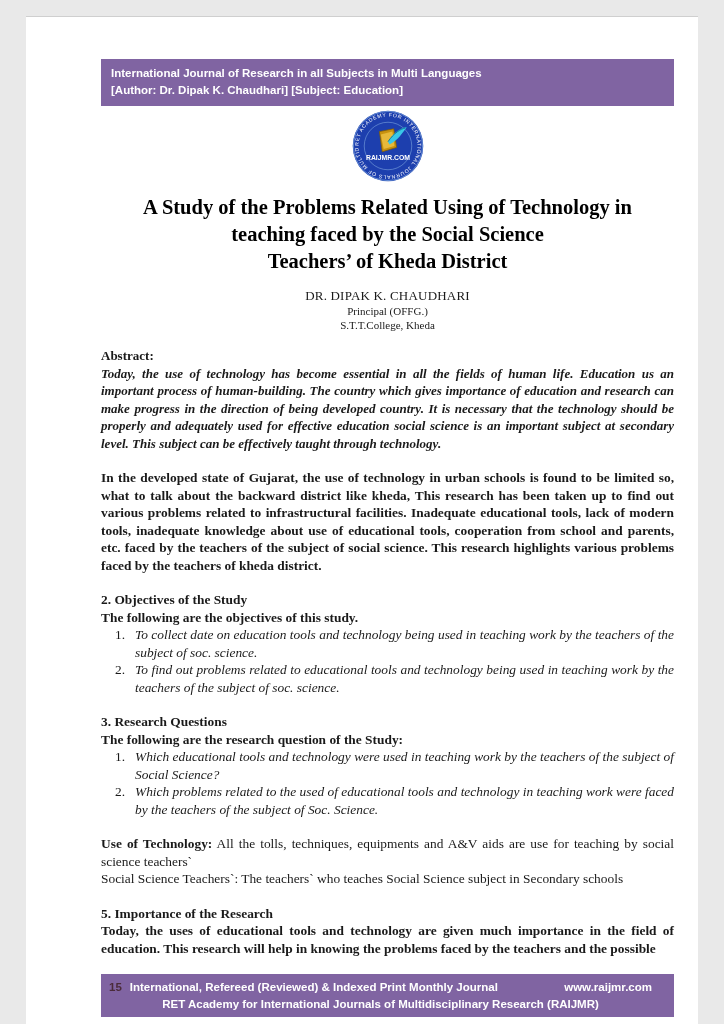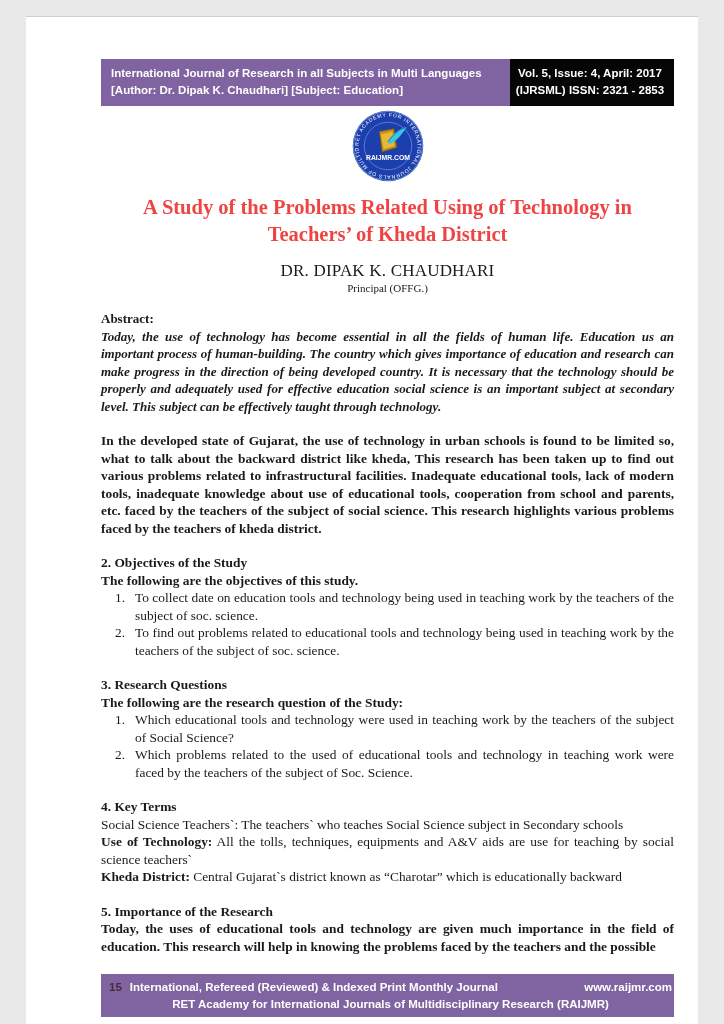--- a/index.html
+++ b/index.html
@@ -51,79 +51,75 @@
   
   .logo-wrap { text-align: center; }
   .logo { width: 72px; height: 72px; }
 
   .title {
     margin-top: 8px;
     text-align: center;
     font-weight: bold;
     font-size: 20.5px;
     line-height: 27px;
-    color: #ef4444;
+    color: #000000;
   }
 
   .author-block { margin-top: 13px; text-align: center; }
-  .author-name { font-size: 17px; letter-spacing: .2px; }
+  .author-name { font-size: 13px; letter-spacing: .2px; }
   .author-role, .author-affil { font-size: 11px; line-height: 14px; text-align: center; }
 
   .abstract { margin-top: 15px; font-size: 13px; line-height: 17.5px; }
   .abstract-heading { font-weight: bold; }
   .abstract-text {
     font-style: italic;
     font-weight: bold;
     text-align: justify;
   }
 
   .section { margin-top: 17px; font-size: 13.4px; line-height: 17.5px; }
   .section-heading { font-weight: bold; }
   .section-body { text-align: justify; font-weight: bold; }
 
   ol.numlist { margin-left: 14px; list-style: none; }
   ol.numlist li { display: flex; }
   ol.numlist .num { width: 20px; flex: none; }
-  ol.numlist .itext { flex: 1; text-align: justify; }
+  ol.numlist .itext { flex: 1; text-align: justify; font-style: italic; }
 
   .term-line { text-align: justify; }
   .term-bold { font-weight: bold; }
 
   
   .footer {
     position: absolute;
     top: 957px; left: 75px;
     width: 573px; height: 43px;
     background: #8064A2;
     font-family: "Liberation Sans", sans-serif;
     font-weight: bold;
     font-size: 11.5px;
     color: #ffffff;
-    padding: 5px 2px 0 8px;
+    padding: 5px 22px 0 8px;
     line-height: 17px;
   }
   .footer-row1 { display: flex; align-items: baseline; }
   .footer-pageno { color: #4A2B3A; margin-right: 8px; }
   .footer-line1 { flex: 1; }
   .footer-site { }
   .footer-row2 { text-align: center; }
 </style>
 </head>
 <body>
 
 <div class="page">
 
   <div class="header">
     <div class="header-left">
       <div>International Journal of Research in all Subjects in Multi Languages</div>
       <div>[Author: Dr. Dipak K. Chaudhari] [Subject: Education]</div>
-    </div>
-    <div class="header-right">
-      <div>Vol. 5, Issue: 4, April: 2017</div>
-      <div>(IJRSML)  ISSN: 2321 - 2853</div>
     </div>
   </div>
 
   <div class="content">
 
     <div class="logo-wrap">
       <svg class="logo" viewBox="0 0 100 100">
         <defs>
           <path id="ringPath" d="M 50,50 m -41,0 a 41,41 0 1,1 82,0 a 41,41 0 1,1 -82,0"></path>
         </defs>
@@ -138,26 +134,28 @@
         <path d="M40 34 L56 30 L59 50 L44 54 Z" fill="#e7b93a"></path>
 
         <path d="M50 44 C 58 30, 70 24, 76 24 C 70 32, 64 42, 52 48 Z" fill="#39c7e8"></path>
         <path d="M50 44 C 58 32, 68 26, 74 25" fill="none" stroke="#0b6f8a" stroke-width="1.2"></path>
         <text x="50" y="70" text-anchor="middle" font-size="9.5" font-weight="bold" font-family="Liberation Sans, sans-serif" fill="#ffffff">RAIJMR.COM</text>
       </svg>
     </div>
 
     <div class="title">
       <div>A Study of the Problems Related Using of Technology in</div>
+      <div>teaching faced by the Social Science</div>
       <div>Teachers’ of Kheda District</div>
     </div>
 
     <div class="author-block">
       <div class="author-name">DR. DIPAK K. CHAUDHARI</div>
       <div class="author-role">Principal (OFFG.)</div>
+      <div class="author-affil">S.T.T.College, Kheda</div>
     </div>
 
     <div class="abstract">
       <div class="abstract-heading">Abstract:</div>
       <div class="abstract-text">Today, the use of technology has become essential in all the fields of human life. Education us an important process of human-building. The country which gives importance of education and research can make progress in the direction of being developed country. It is necessary that the technology should be properly and adequately used for effective education social science is an important subject at secondary level. This subject can be effectively taught through technology.</div>
     </div>
 
     <div class="section">
       <div class="section-body">In the developed state of Gujarat, the use of technology in urban schools is found to be limited so, what to talk about the backward district like kheda, This research has been taken up to find out various problems related to infrastructural facilities. Inadequate educational tools, lack of modern tools, inadequate knowledge about use of educational tools, cooperation from school and parents, etc. faced by the teachers of the subject of social science. This research highlights various problems faced by the teachers of kheda district.</div>
     </div>
@@ -186,29 +184,25 @@
           <span class="itext">Which educational tools and technology were used in teaching work by the teachers of the subject of Social Science?</span>
         </li>
         <li>
           <span class="num">2.</span>
           <span class="itext">Which problems related to the used of educational tools and technology in teaching work were faced by the teachers of the subject of Soc. Science.</span>
         </li>
       </ol>
     </div>
 
     <div class="section">
-      <div class="section-heading">4. Key Terms</div>
-      <div class="term-line">
-        <span>Social Science Teachers`:</span><span> The teachers` who teaches Social Science subject in Secondary schools</span>
-      </div>
       <div class="term-line">
         <span class="term-bold">Use of Technology:</span><span> All the tolls, techniques, equipments and A&amp;V aids are use for teaching by social science teachers`</span>
       </div>
       <div class="term-line">
-        <span class="term-bold">Kheda District:</span><span> Central Gujarat`s district known as “Charotar” which is educationally backward</span>
+        <span>Social Science Teachers`:</span><span> The teachers` who teaches Social Science subject in Secondary schools</span>
       </div>
     </div>
 
     <div class="section">
       <div class="section-heading">5. Importance of the Research</div>
       <div class="section-body">Today, the uses of educational tools and technology are given much importance in the field of education. This research will help in knowing the problems faced by the teachers and the possible</div>
     </div>
 
   </div>
 

